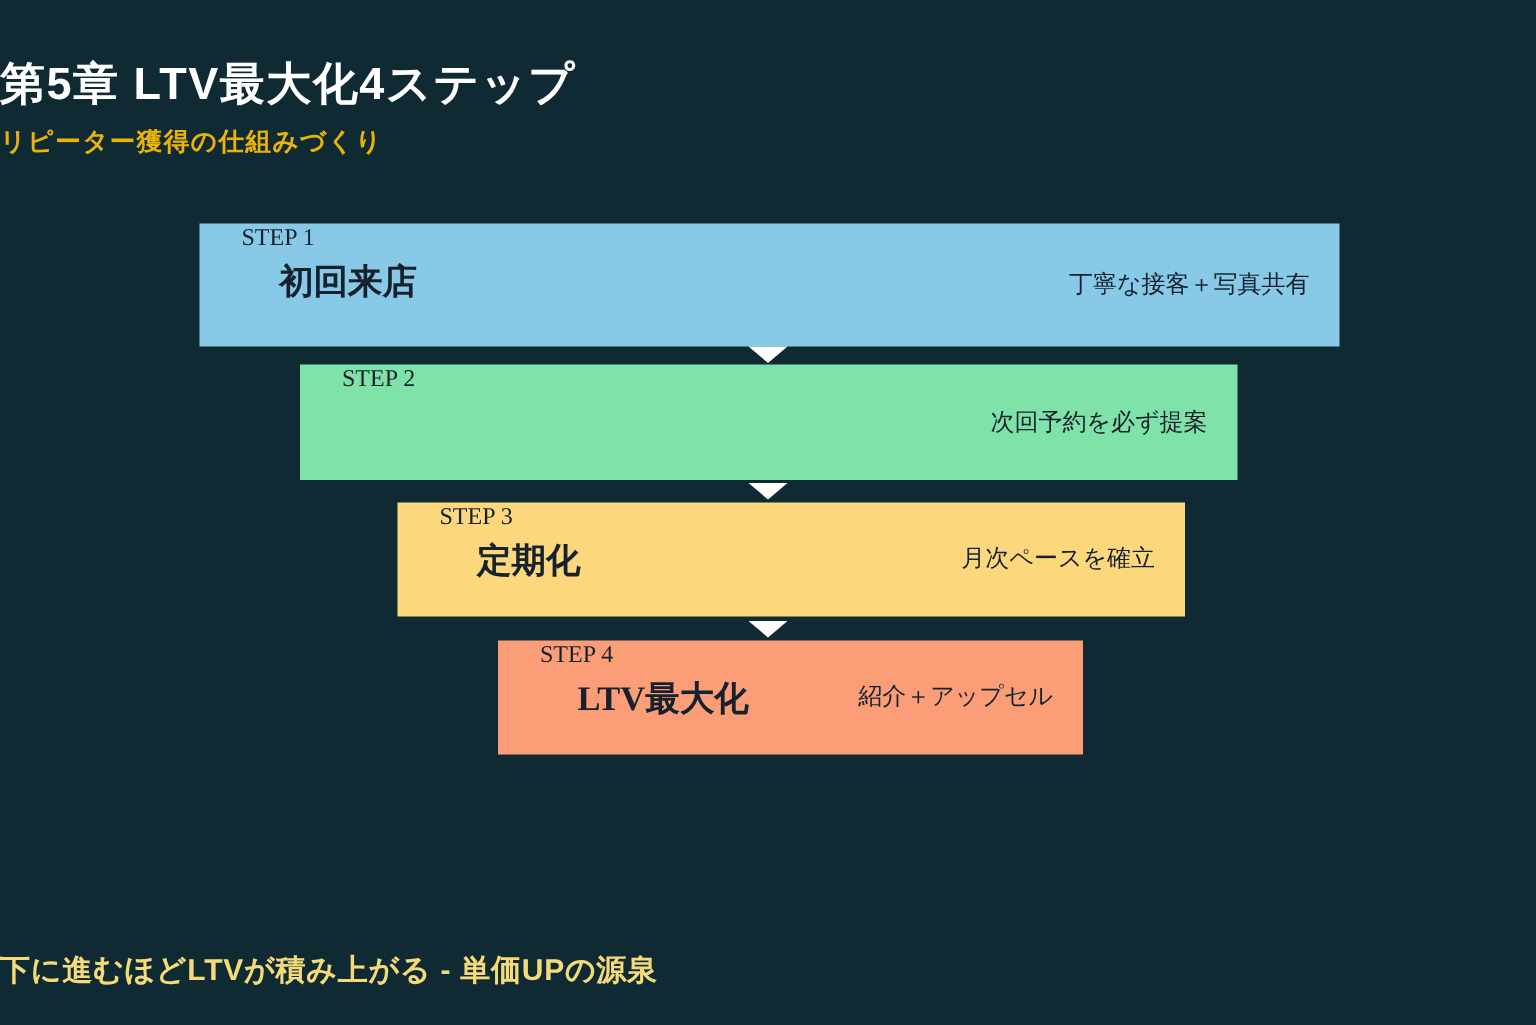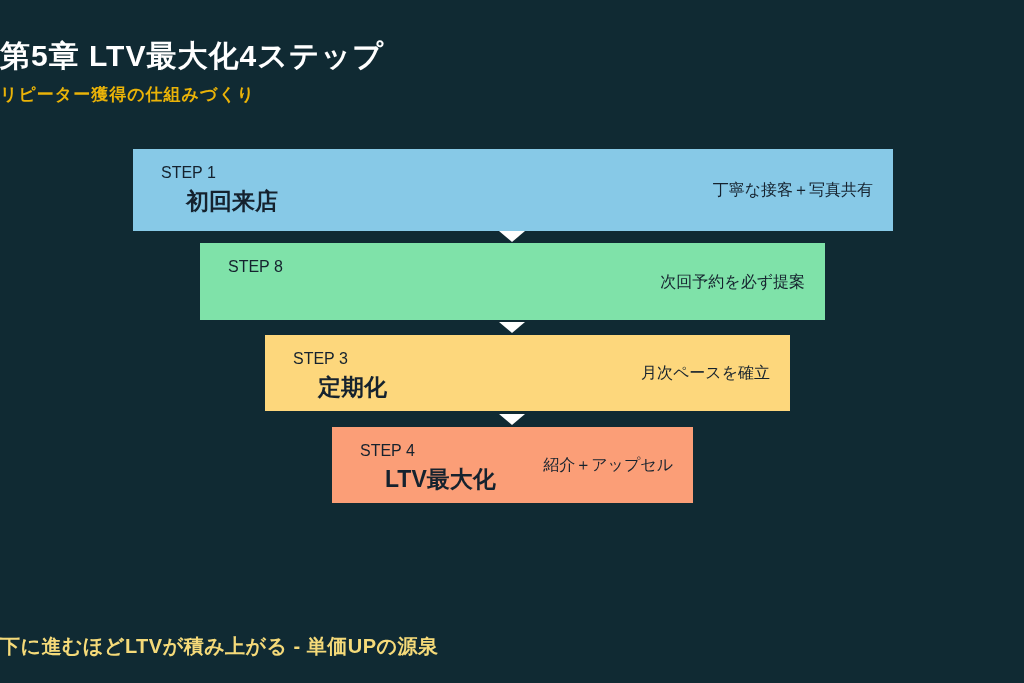--- a/index.html
+++ b/index.html
@@ -35,26 +35,27 @@
     top: 633px;
     font-size: 20px;
     font-weight: bold;
     color: #f5da79;
     letter-spacing: 0.5px;
   }
   .step {
     position: absolute;
     color: #15222e;
     box-sizing: border-box;
-    padding: 14px 0 0 28px;
+    padding: 0 0 0 28px;
+    font-family: Liberation Serif, serif;
   }
   .step-1 { left: 133px; top: 149px; width: 760px; height: 82px; background: #87c9e7; }
   .step-2 { left: 200px; top: 243px; width: 625px; height: 77px; background: #7fe2a9; }
   .step-3 { left: 265px; top: 335px; width: 525px; height: 76px; background: #fdd77c; }
-  .step-4 { left: 332px; top: 427px; width: 361px; height: 76px; background: #fb9e77; }
+  .step-4 { left: 332px; top: 427px; width: 390px; height: 76px; background: #fb9e77; }
   .step-num {
     font-size: 16px;
     font-weight: 500;
     line-height: 1.25;
   }
   .step-label {
     font-size: 23px;
     font-weight: bold;
     margin-top: 3px;
     margin-left: 25px;
@@ -88,21 +89,21 @@
 <div class="centered-text subtitle">リピーター獲得の仕組みづくり</div>
 
 <div class="step step-1" style="background: rgb(135, 201, 231); color: rgb(21, 34, 46);">
   <div class="step-num">STEP 1</div>
   <div class="step-label">初回来店</div>
   <div class="step-note">丁寧な接客＋写真共有</div>
 </div>
 <div class="arrow arrow-1"></div>
 
 <div class="step step-2" style="background: rgb(127, 226, 169); color: rgb(21, 34, 46);">
-  <div class="step-num">STEP 8</div>
+  <div class="step-num">STEP 2</div>
   <div class="step-note">次回予約を必ず提案</div>
 </div>
 <div class="arrow arrow-2"></div>
 
 <div class="step step-3" style="background: rgb(253, 215, 124); color: rgb(21, 34, 46);">
   <div class="step-num">STEP 3</div>
   <div class="step-label">定期化</div>
   <div class="step-note">月次ペースを確立</div>
 </div>
 <div class="arrow arrow-3"></div>

